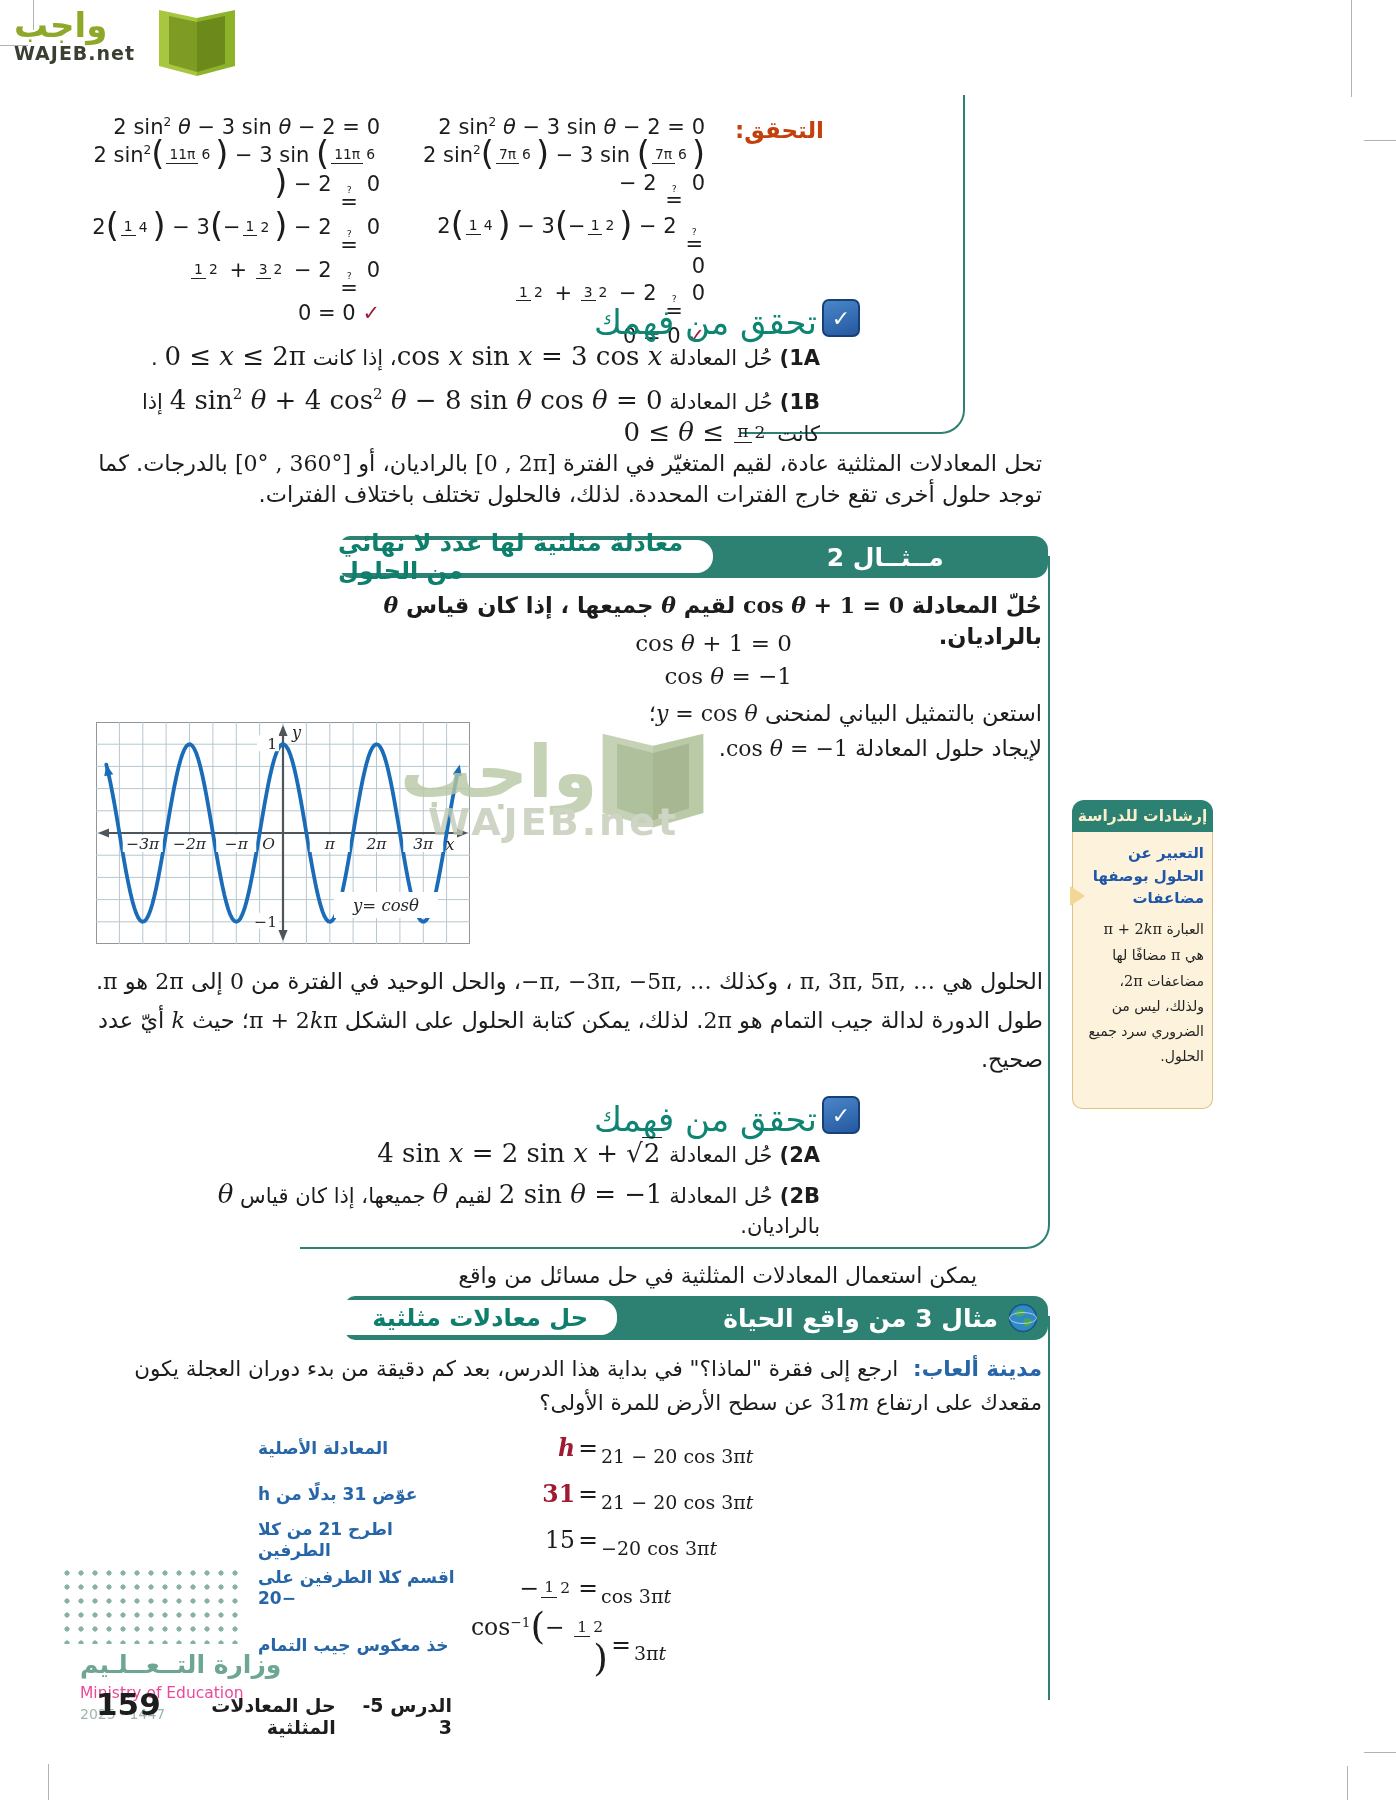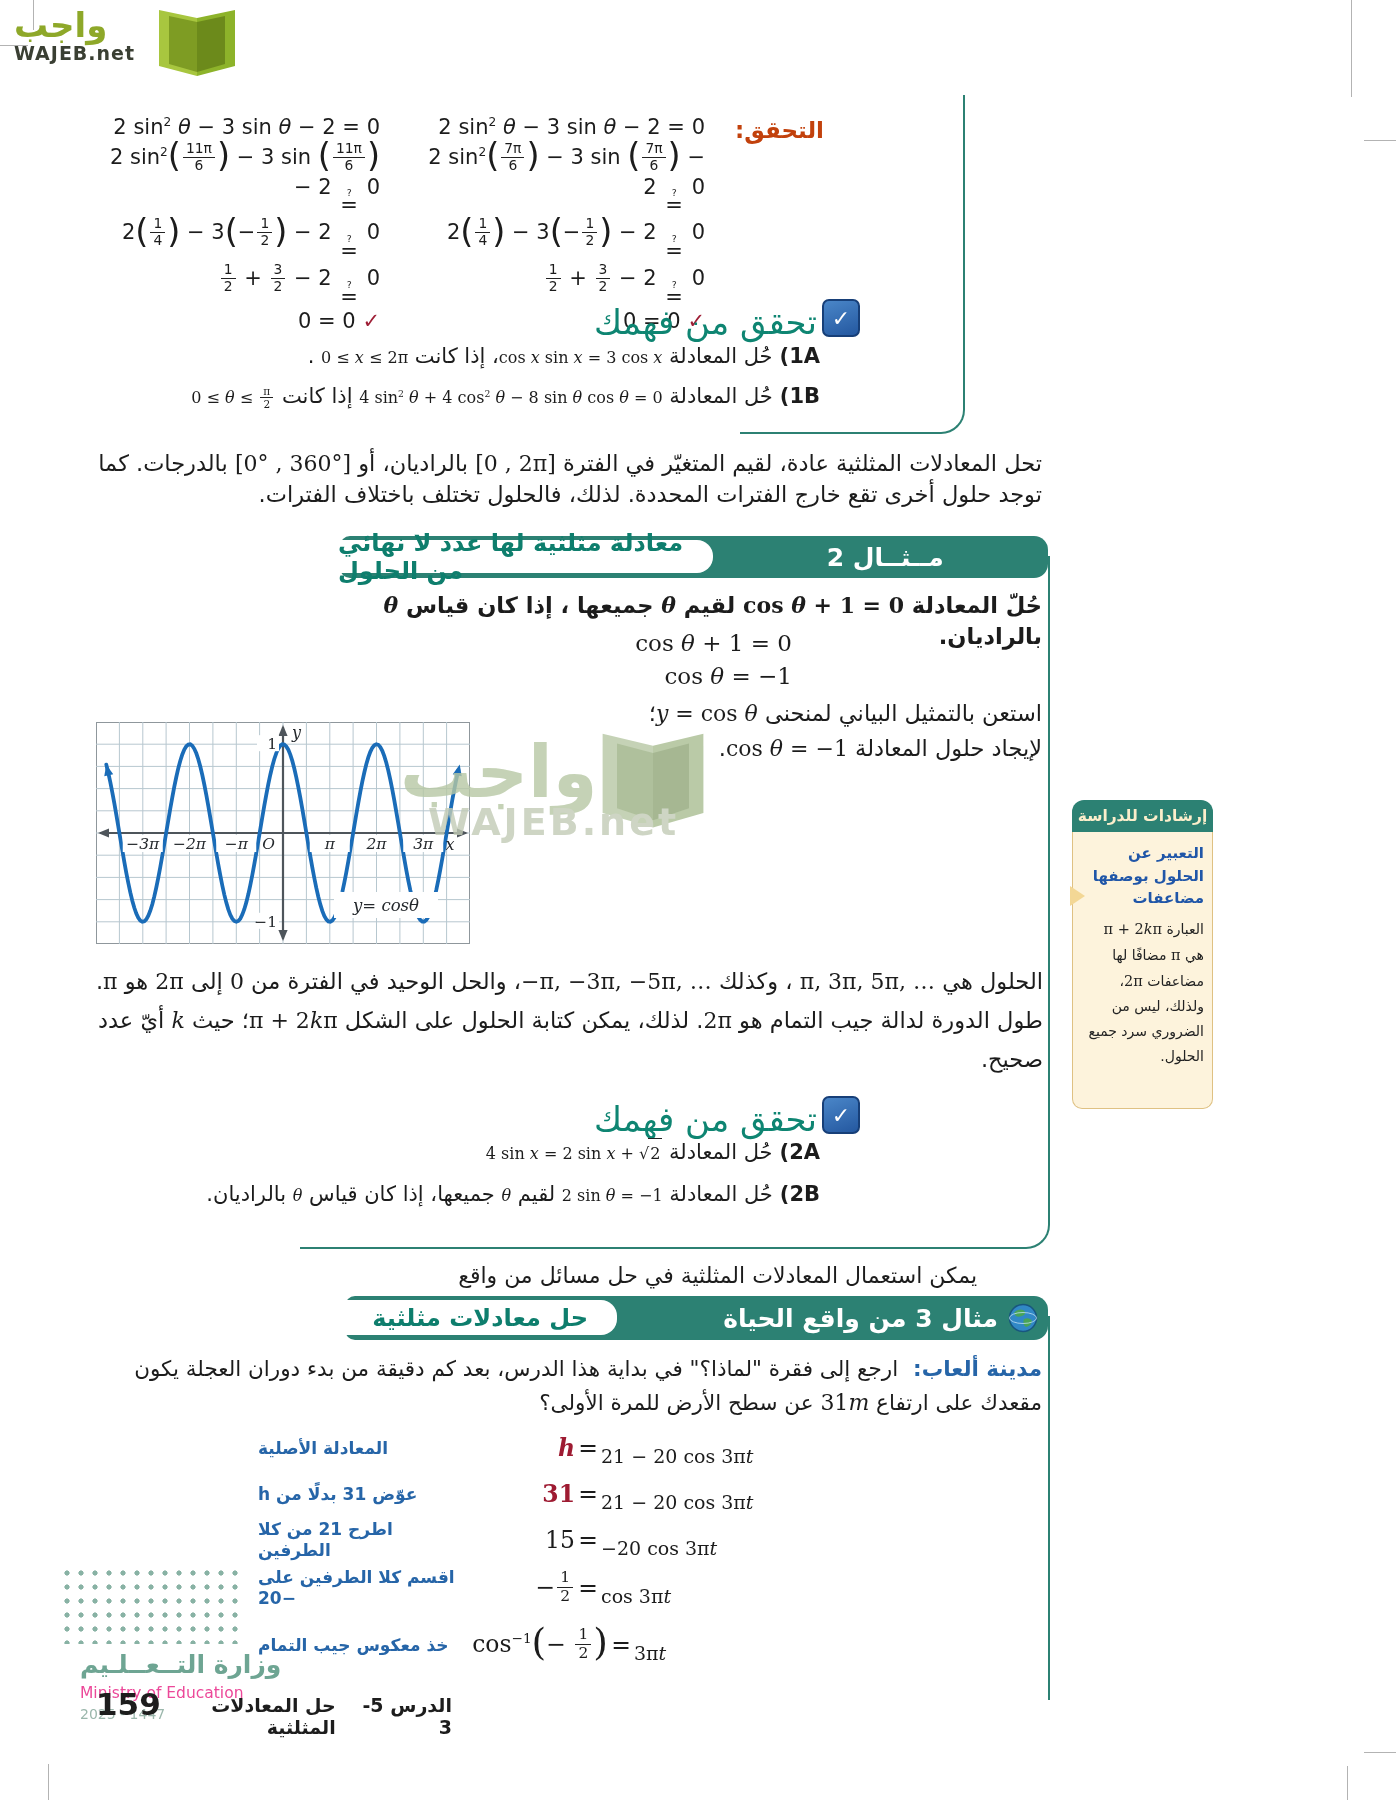--- a/index.html
+++ b/index.html
@@ -6,21 +6,21 @@
   #page{position:relative;width:1396px;height:1800px;background:#fff;overflow:hidden;
         font-family:"DejaVu Sans",sans-serif;color:#1c1c1c;}
   .abs{position:absolute;}
   
   .math{direction:ltr;unicode-bidi:isolate;font-family:"DejaVu Serif",serif;white-space:nowrap;}
   .ms{}
   .mi{font-style:italic;}
   .mhl{color:#9e1b32;font-weight:bold;}
   .msup{font-size:.58em;}
   .mbp{font-size:1.6em;font-weight:400;vertical-align:middle;line-height:.85;position:relative;top:-2px;}
-  .mfrac{display:inline-flex;flex-direction:column;align-items:center;vertical-align:middle;
+  .mfrac{display:inline-flex;flex-direction:row;align-items:center;vertical-align:middle;
          font-size:.66em;line-height:1.15;margin:0 2px;position:relative;top:-1px;}
   .mfrac .num{border-bottom:1.5px solid #222;padding:0 3px;}
   .mfrac .den{padding:0 3px;}
   .mq{display:inline-flex;flex-direction:column;align-items:center;line-height:1;vertical-align:-2px;margin:0 2px;}
   .mq .qq{font-size:.45em;line-height:.6em;}
   .mq .qe{line-height:.9em;}
   .mchk{color:#9e1e35;font-family:"DejaVu Sans",sans-serif;font-weight:bold;}
   .msqrt{display:inline-flex;align-items:baseline;}
   .msqrt .rad{margin-right:-1px;}
   .msqrt .rv{border-top:1.6px solid #222;padding:0 2px;}
@@ -32,21 +32,21 @@
   
   .vcol{direction:ltr;text-align:right;font-size:21px;}
   .vrow{margin:3px 0;}
   .verify-label{color:#c2410c;font-weight:bold;font-size:23px;}
   
   .chk-head{color:#0e8572;font-weight:normal;font-size:34px;}
   .chk-icon{width:34px;height:34px;border-radius:7px;border:2px solid #173f78;
             background:linear-gradient(160deg,#4a86c8,#2458a0);color:#fff;font-weight:bold;
             font-size:22px;display:flex;align-items:center;justify-content:center;}
   .item{font-size:21px;line-height:30px;}
-  .item .math{font-size:16px;}
+  .item .math{font-size:26px;}
   
   .para{font-size:22.5px;line-height:31px;}
   .para .math{font-size:22px;}
   
   .exbar{background:#2c8173;border-radius:10px 14px 14px 10px;height:42px;position:absolute;}
   .exbar .titlebox{position:absolute;left:-2px;top:4px;bottom:5px;background:#fff;
                    border-radius:0 16px 16px 0;display:flex;align-items:center;justify-content:center;
                    color:#0e7e6d;font-weight:bold;font-size:24px;}
   .exbar .numzone{position:absolute;right:0;top:0;bottom:0;display:flex;align-items:center;
                   justify-content:center;color:#fff;font-weight:bold;font-size:25px;direction:rtl;gap:10px;text-align:right;}

